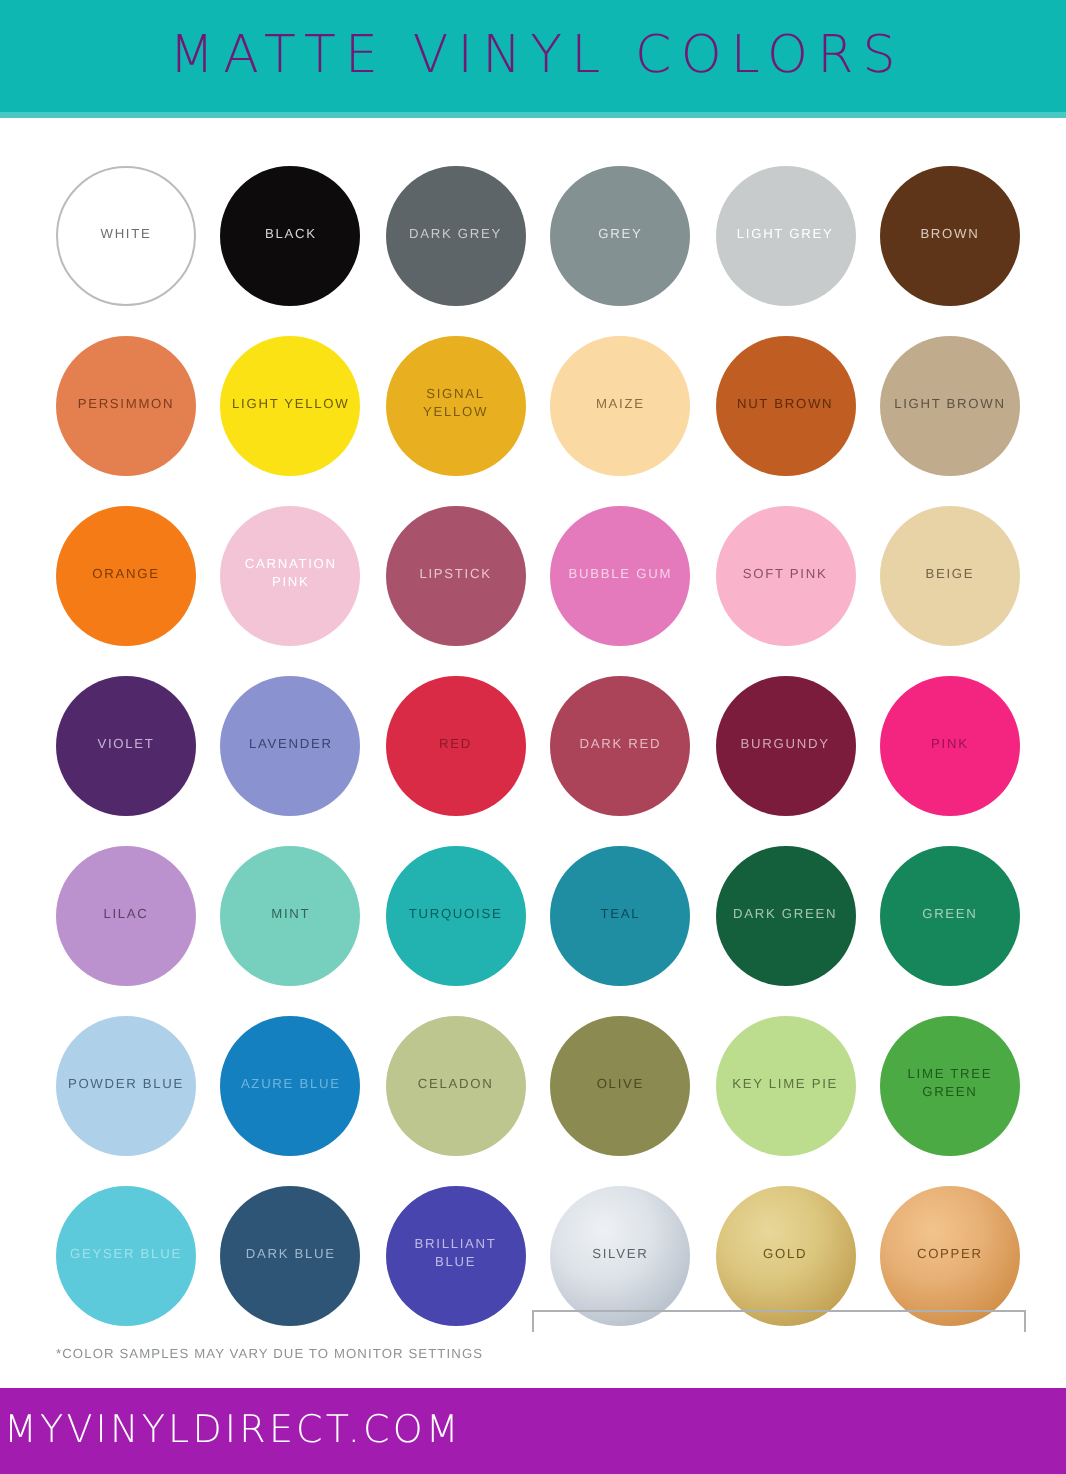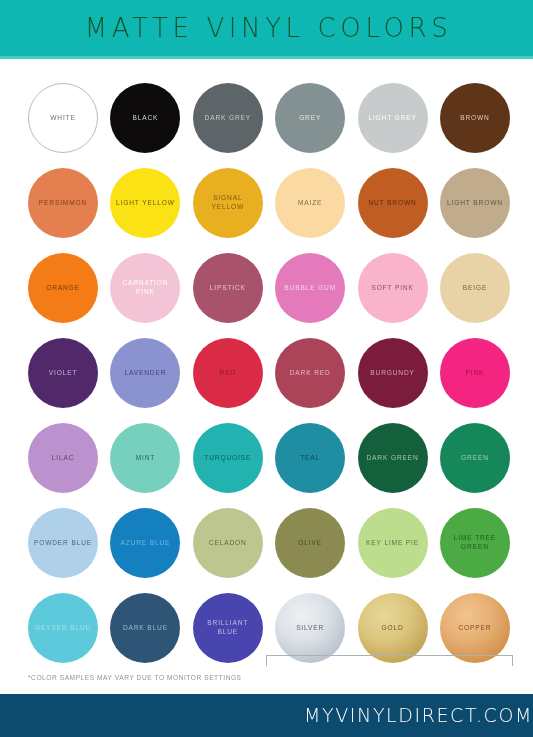--- a/index.html
+++ b/index.html
@@ -37,21 +37,21 @@
   }
   .header-rule {
     position: absolute;
     top: 56px;
     left: 0;
     width: 533px;
     height: 3px;
     background: #49c9c6;
   }
   .header-title {
-    color: #14532d;
+    color: #701a75;
     font-size: 26px;
     font-weight: 300;
     letter-spacing: 4.6px;
     font-family: "DejaVu Sans", sans-serif;
     white-space: nowrap;
     line-height: 1;
     padding-left: 4px;
   }
 
   
@@ -131,24 +131,24 @@
     font-family: "Liberation Sans", sans-serif;
   }
 
   
   .footer-bar {
     position: absolute;
     left: 0;
     bottom: 0;
     width: 533px;
     height: 43px;
-    background: #0c4a6e;
+    background: #a21caf;
     display: flex;
     align-items: center;
-    justify-content: flex-end;
+    justify-content: flex-start;
   }
   .footer-text {
     color: #ffffff;
     font-size: 19px;
     font-weight: 300;
     letter-spacing: 1.6px;
     font-family: "DejaVu Sans", sans-serif;
     line-height: 1;
     padding-left: 2px;
   }

